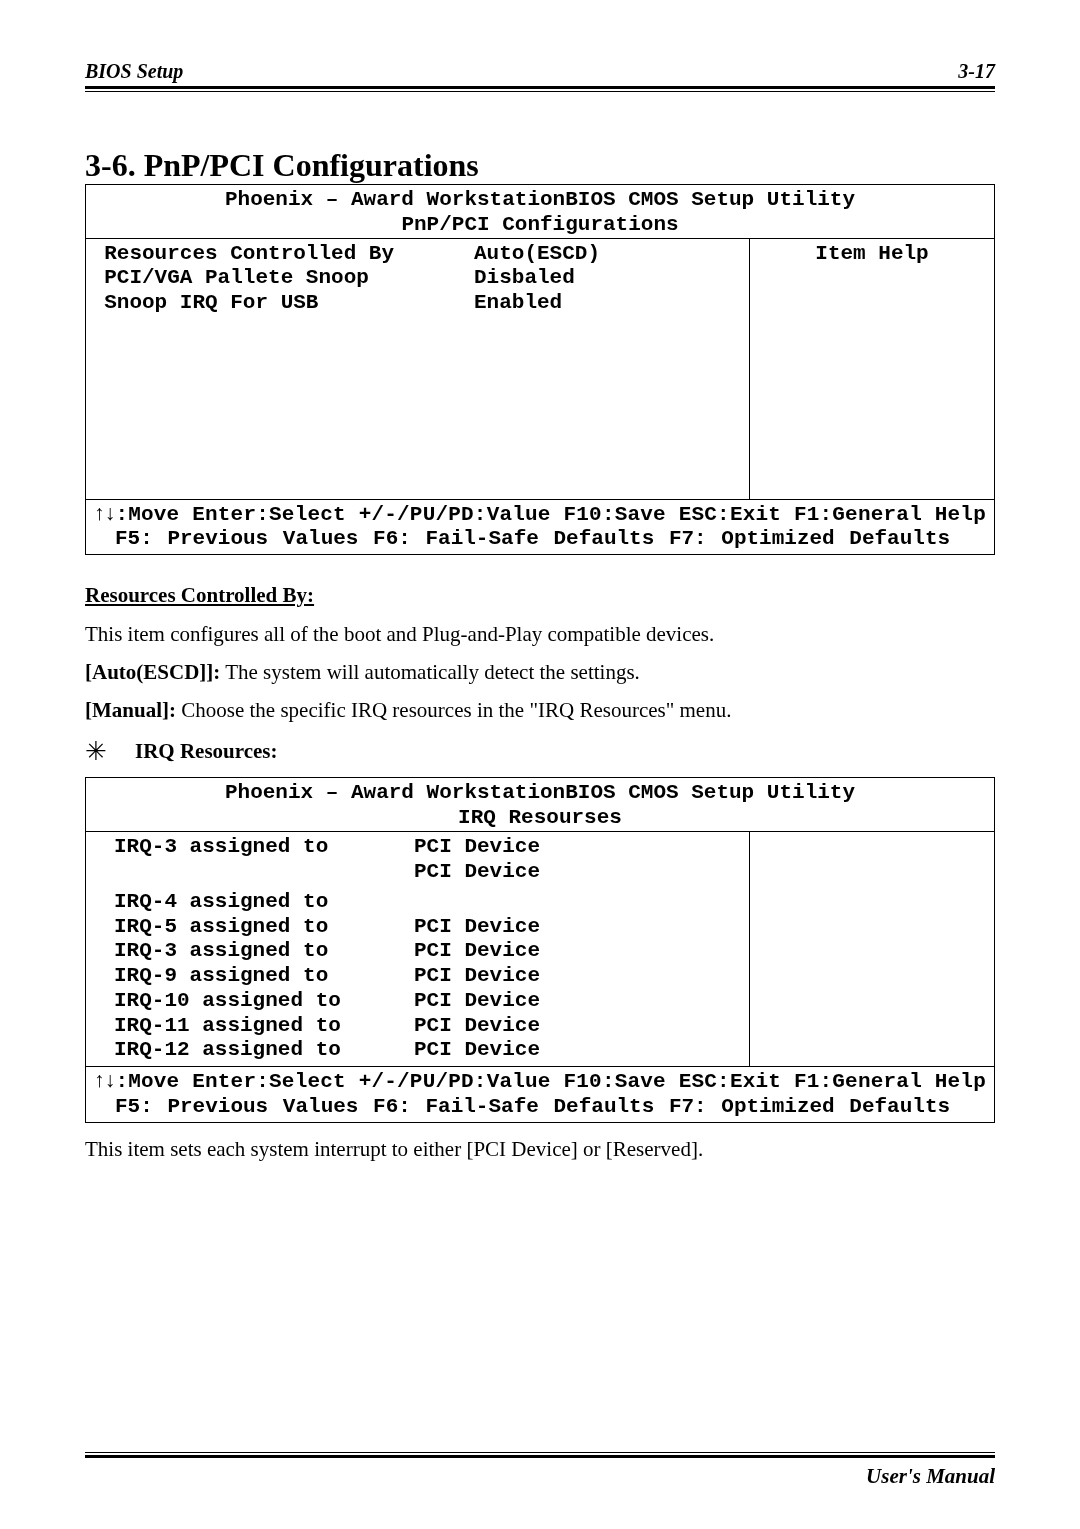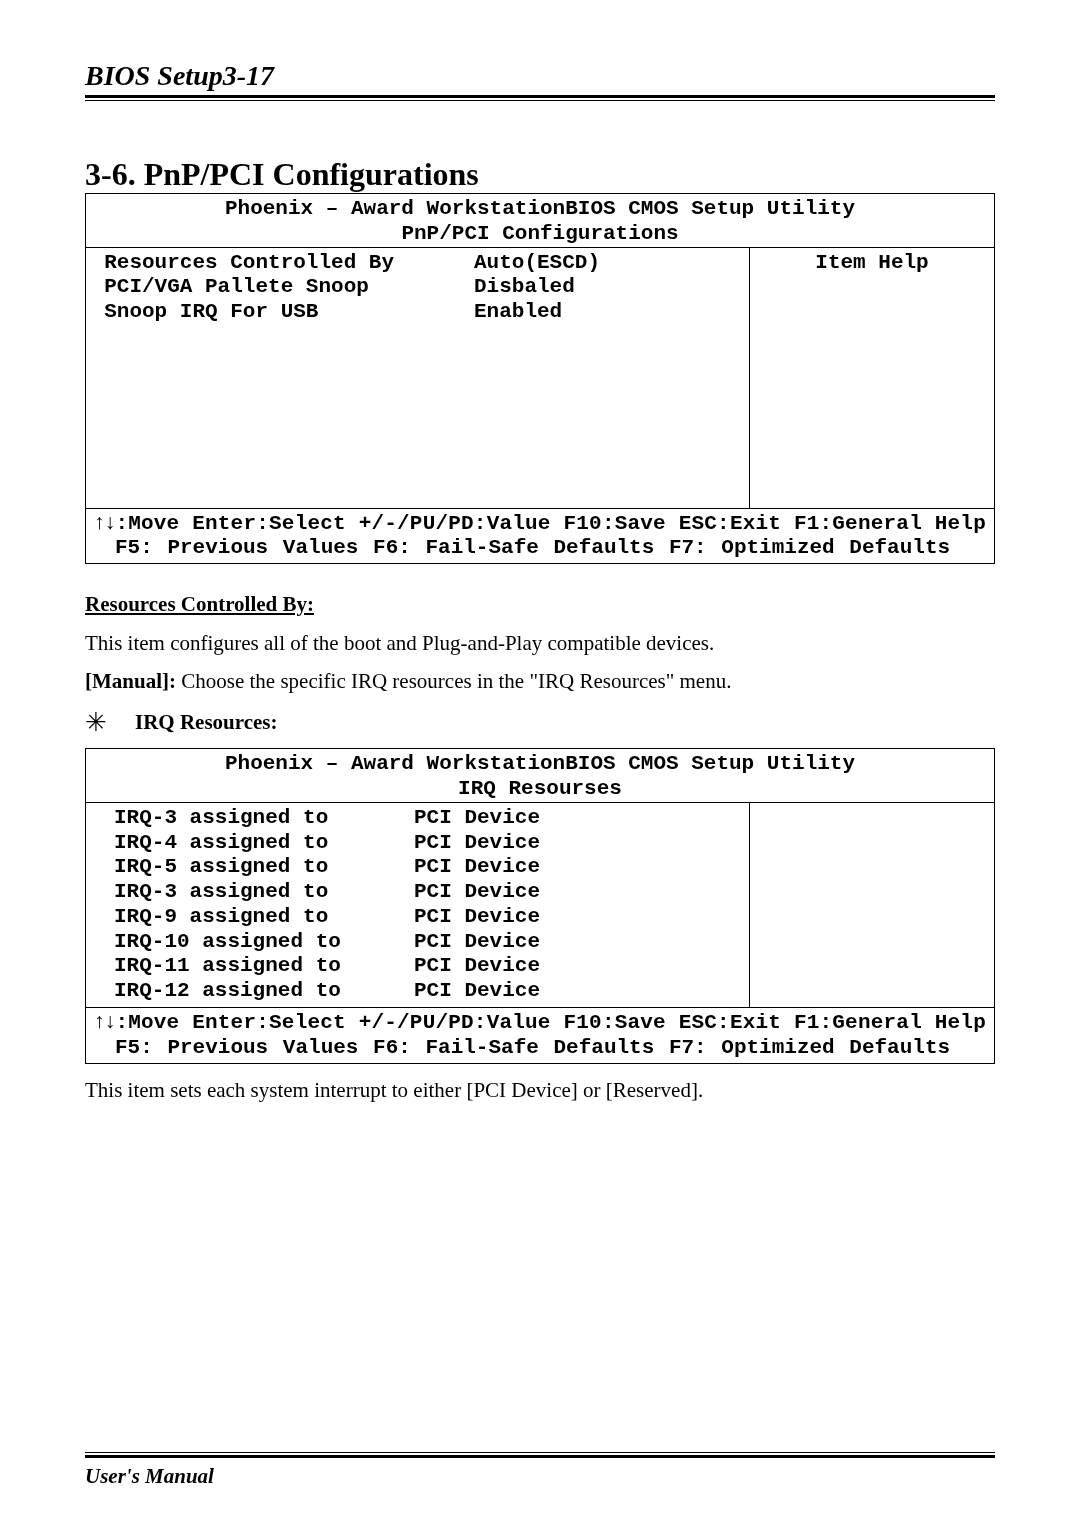--- a/index.html
+++ b/index.html
@@ -10,25 +10,25 @@
     body {
       width: 1080px;
       height: 1529px;
       background: #fff;
       font-family: "Times New Roman", serif;
       padding: 60px 85px 40px 85px;
       position: relative;
     }
     .header-row {
       display: flex;
-      justify-content: flex-start;
+      justify-content: space-between;
       align-items: baseline;
       font-style: italic;
       font-weight: bold;
-      font-size: 28px;
+      font-size: 20px;
       margin-bottom: 3px;
     }
     .header-rule {
       border-top: 3px solid #000;
       border-bottom: 1px solid #000;
       height: 6px;
       margin-bottom: 55px;
     }
     .section-title {
       font-size: 32px;
@@ -135,21 +135,21 @@
       left: 85px;
       right: 85px;
     }
     .footer-rule {
       border-top: 1px solid #000;
       border-bottom: 3px solid #000;
       height: 6px;
       margin-bottom: 6px;
     }
     .footer-text {
-      text-align: left;
+      text-align: right;
       font-style: italic;
       font-weight: bold;
       font-size: 21px;
     }
     .outdent {
       margin-left: -15px;
     }
     .arrow {
       font-family: "Arial", sans-serif;
       font-weight: normal;
@@ -193,39 +193,42 @@
     </div>
   </div>
   <div class="bios-footer1"><span class="arrow">↑</span><span class="arrow">↓</span><span>:Move Enter:Select +/-/PU/PD:Value F10:Save ESC:Exit F1:General Help</span></div>
   <div class="bios-footer2">F5: Previous Values  F6: Fail-Safe Defaults  F7: Optimized Defaults</div>
 </div>
 
 <div class="desc-block">
   <div class="desc-heading">Resources Controlled By:</div>
   <div class="desc-text">This item configures all of the boot and Plug-and-Play compatible devices.</div>
   <div class="desc-text">
+    <span class="desc-opt-label">[Auto(ESCD]]:</span><span> The system will automatically detect the settings.</span>
+  </div>
+  <div class="desc-text">
     <span class="desc-opt-label">[Manual]:</span><span> Choose the specific IRQ resources in the "IRQ Resources" menu.</span>
   </div>
   <div class="star-row">
     <span class="star-icon">✳</span>
     <span class="star-label">IRQ Resources:</span>
   </div>
 </div>
 
 <div class="bios-box">
   <div class="bios-header">Phoenix – Award WorkstationBIOS CMOS Setup Utility</div>
   <div class="bios-subtitle">IRQ Resourses</div>
   <div class="bios-body">
     <div class="bios-main-short" id="bios2-rows">
         <div class="bios-row">
           <span class="bios-label" style="padding-left: 20px;">IRQ-3 assigned to</span>
           <span class="bios-value">PCI Device</span>
         </div>
         <div class="bios-row">
-          <span class="bios-label" style="padding-left: 20px;">IRQ-4 assigned to</span>
+          <span class="bios-label" style="padding-left: 20px; margin-top: 30px;">IRQ-4 assigned to</span>
           <span class="bios-value">PCI Device</span>
         </div>
         <div class="bios-row">
           <span class="bios-label" style="padding-left: 20px;">IRQ-5 assigned to</span>
           <span class="bios-value">PCI Device</span>
         </div>
         <div class="bios-row">
           <span class="bios-label" style="padding-left: 20px;">IRQ-3 assigned to</span>
           <span class="bios-value">PCI Device</span>
         </div>

